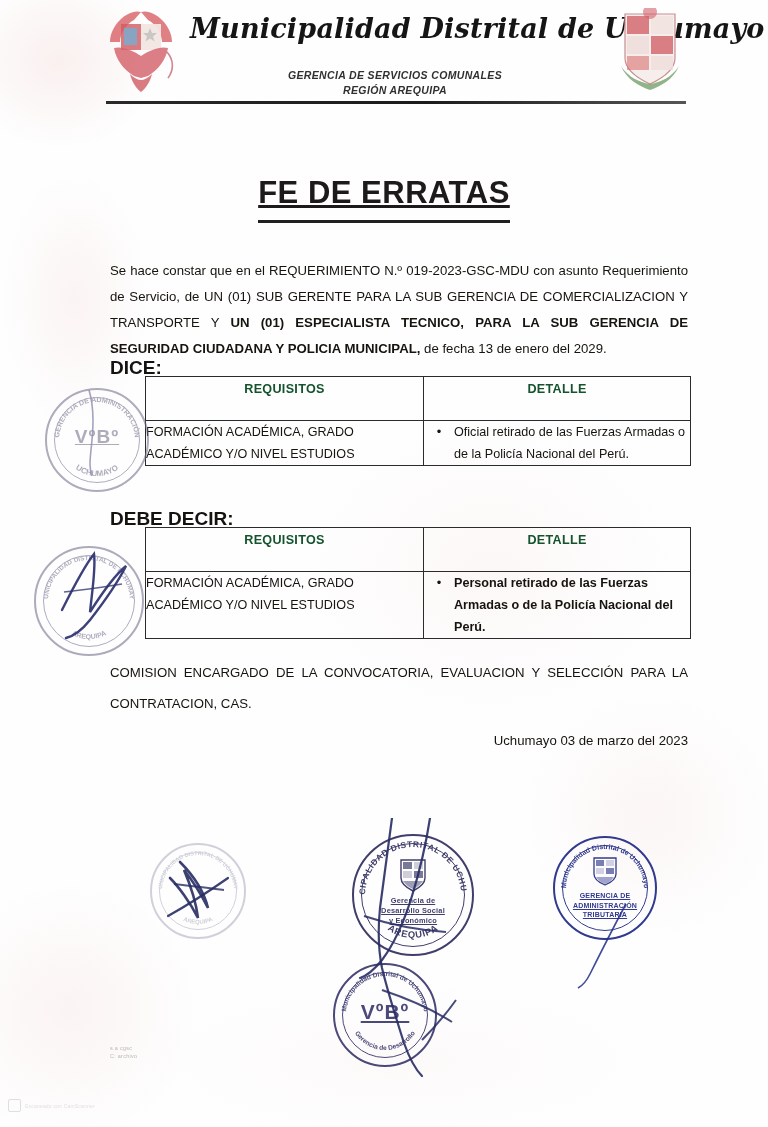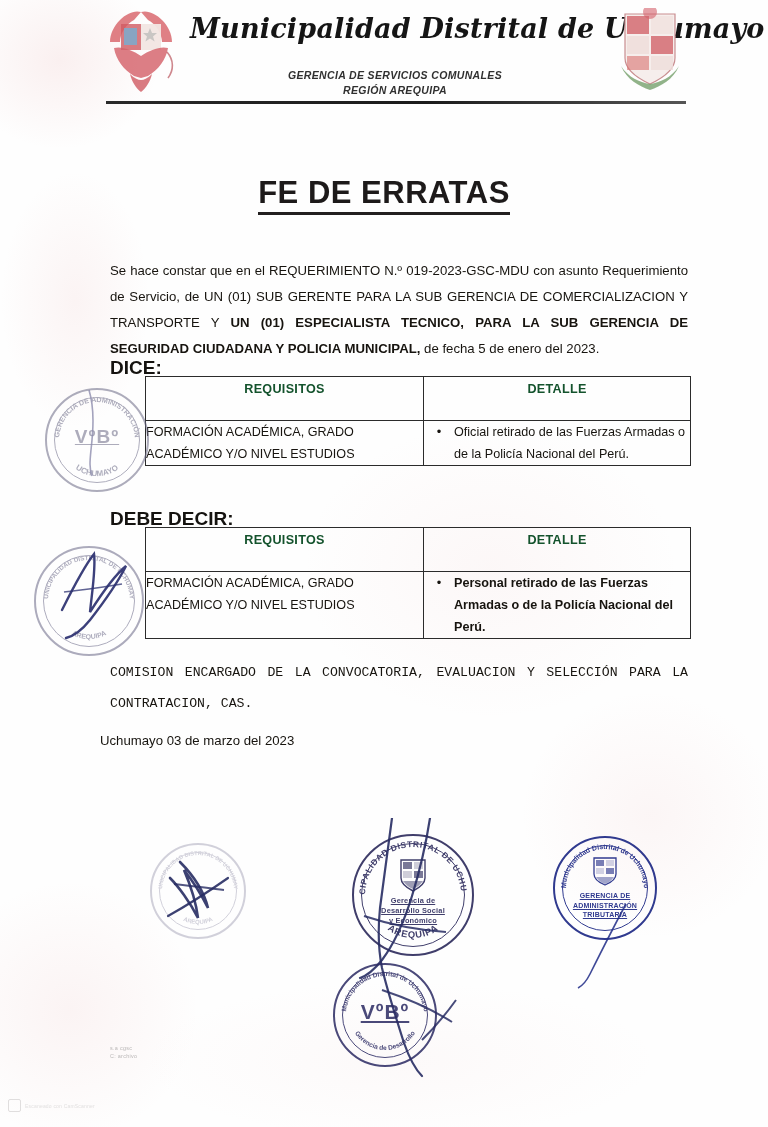--- a/index.html
+++ b/index.html
@@ -93,21 +93,22 @@
     left: 0; top: 175px;
     width: 768px;
     text-align: center;
     font-size: 31px;
     font-weight: bold;
     letter-spacing: .5px;
     color: #1d1a1a;
   }
   .doc-title span {
     border-bottom: 3px solid #221f1f;
-    padding-bottom: 2px;
+    padding-bottom: 10px;
+    text-decoration: underline;
   }
 
   
   .body-para {
     position: absolute;
     left: 110px;
     width: 578px;
     font-size: 13.2px;
     line-height: 26px;
     text-align: justify;
@@ -173,27 +174,27 @@
   .bullet-dot {
     flex: 0 0 auto;
     width: 30px;
     text-align: center;
     font-size: 13px;
     line-height: 22px;
   }
   .bullet-txt { flex: 1 1 auto; }
   .strong-det .bullet-txt { font-weight: bold; }
 
-  .p-comision { top: 657px; line-height: 31px; font-family: Liberation Mono, monospace; }
+  .p-comision { top: 657px; line-height: 31px; }
   .date-line {
     position: absolute;
-    left: 100px;
+    left: 110px;
     top: 733px;
     width: 578px;
-    text-align: left;
+    text-align: right;
     padding-right: 4px;
     font-size: 13.2px;
     color: #17140f;
   }
 
   
   .stamp { position: absolute; pointer-events: none; }
 
   .stamp-ring {
     position: absolute;
@@ -381,21 +382,21 @@
     </svg>
 
     <div class="head-rule"></div>
   </div>
 
   <div class="doc-title">
     <span>FE DE ERRATAS</span>
   </div>
 
   <div class="body-para p-intro">
-    <span>Se hace constar que en el REQUERIMIENTO N.º 019-2023-GSC-MDU con asunto Requerimiento de Servicio, de  UN (01) SUB GERENTE PARA LA SUB GERENCIA DE COMERCIALIZACION Y TRANSPORTE Y </span><span class="b">UN (01) ESPECIALISTA TECNICO, PARA LA SUB GERENCIA DE SEGURIDAD CIUDADANA Y POLICIA MUNICIPAL,</span><span> de fecha 5 de enero del 2023.</span>
+    <span>Se hace constar que en el REQUERIMIENTO N.º 019-2023-GSC-MDU con asunto Requerimiento de Servicio, de  UN (01) SUB GERENTE PARA LA SUB GERENCIA DE COMERCIALIZACION Y TRANSPORTE Y </span><span class="b">UN (01) ESPECIALISTA TECNICO, PARA LA SUB GERENCIA DE SEGURIDAD CIUDADANA Y POLICIA MUNICIPAL,</span><span> de fecha 13 de enero del 2029.</span>
   </div>
 
   <div class="label label-dice">DICE:</div>
 
   <table class="req-table table-dice">
     <colgroup>
         <col class="col-req">
         <col class="col-det">
       </colgroup>
     <thead>

